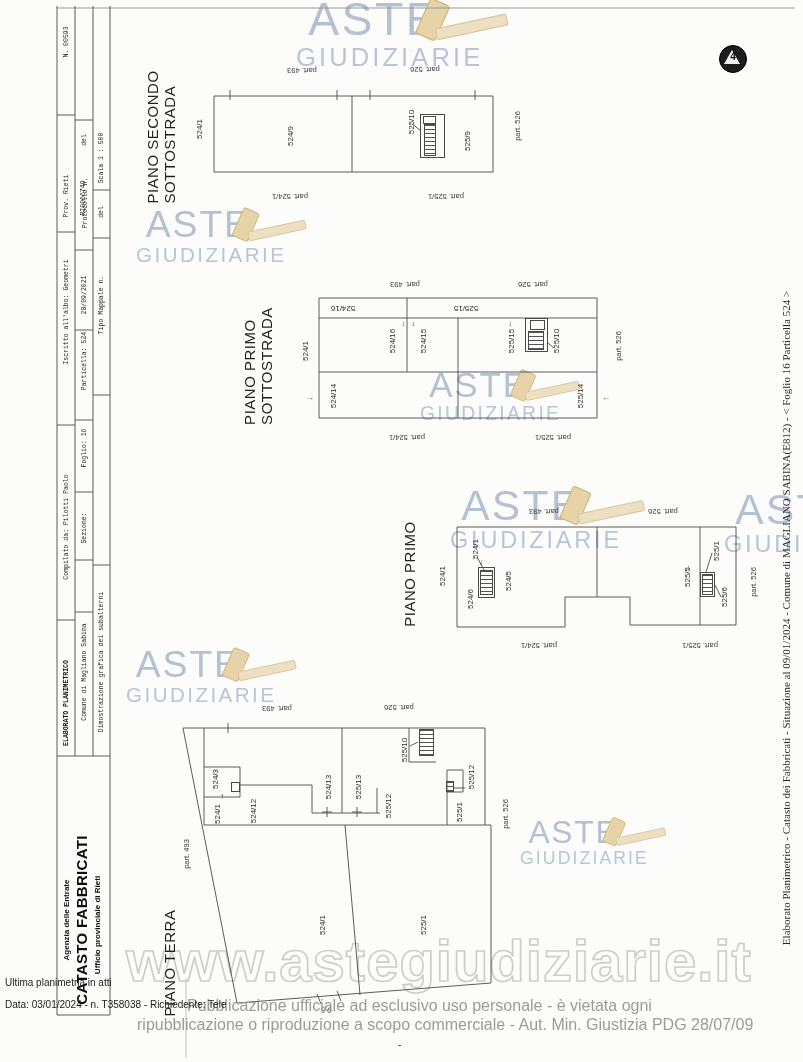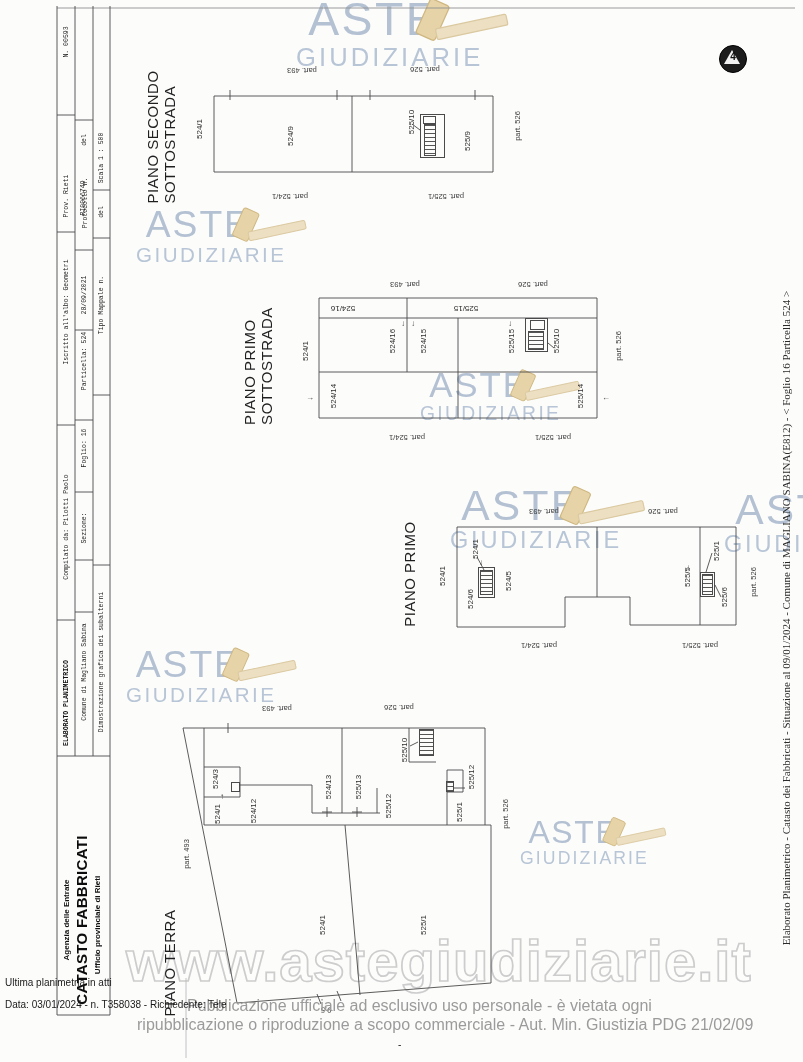--- a/index.html
+++ b/index.html
@@ -304,15 +304,15 @@
   <div id="overlay-layer">
     <div id="stamp">
       <div class="tri"></div>
       <div class="glyph">4</div>
     </div>
     <div id="side-text">Elaborato Planimetrico - Catasto dei Fabbricati - Situazione al 09/01/2024 - Comune di MAGLIANO SABINA(E812) - &lt; Foglio 16 Particella 524 &gt;</div>
     <div id="foot-1" class="foot">Ultima planimetria in atti</div>
     <div id="foot-2" class="foot">Data: 03/01/2024 - n. T358038 - Richiedente: Tele</div>
     <div id="foot-dash" class="foot">-</div>
     <div id="notice-1" class="notice">Pubblicazione ufficiale ad esclusivo uso personale - è vietata ogni</div>
-    <div id="notice-2" class="notice">ripubblicazione o riproduzione a scopo commerciale - Aut. Min. Giustizia PDG 21/02/09</div>
+    <div id="notice-2" class="notice">ripubblicazione o riproduzione a scopo commerciale - Aut. Min. Giustizia PDG 28/07/09</div>
   </div>
 </div>
 
 </body></html>

